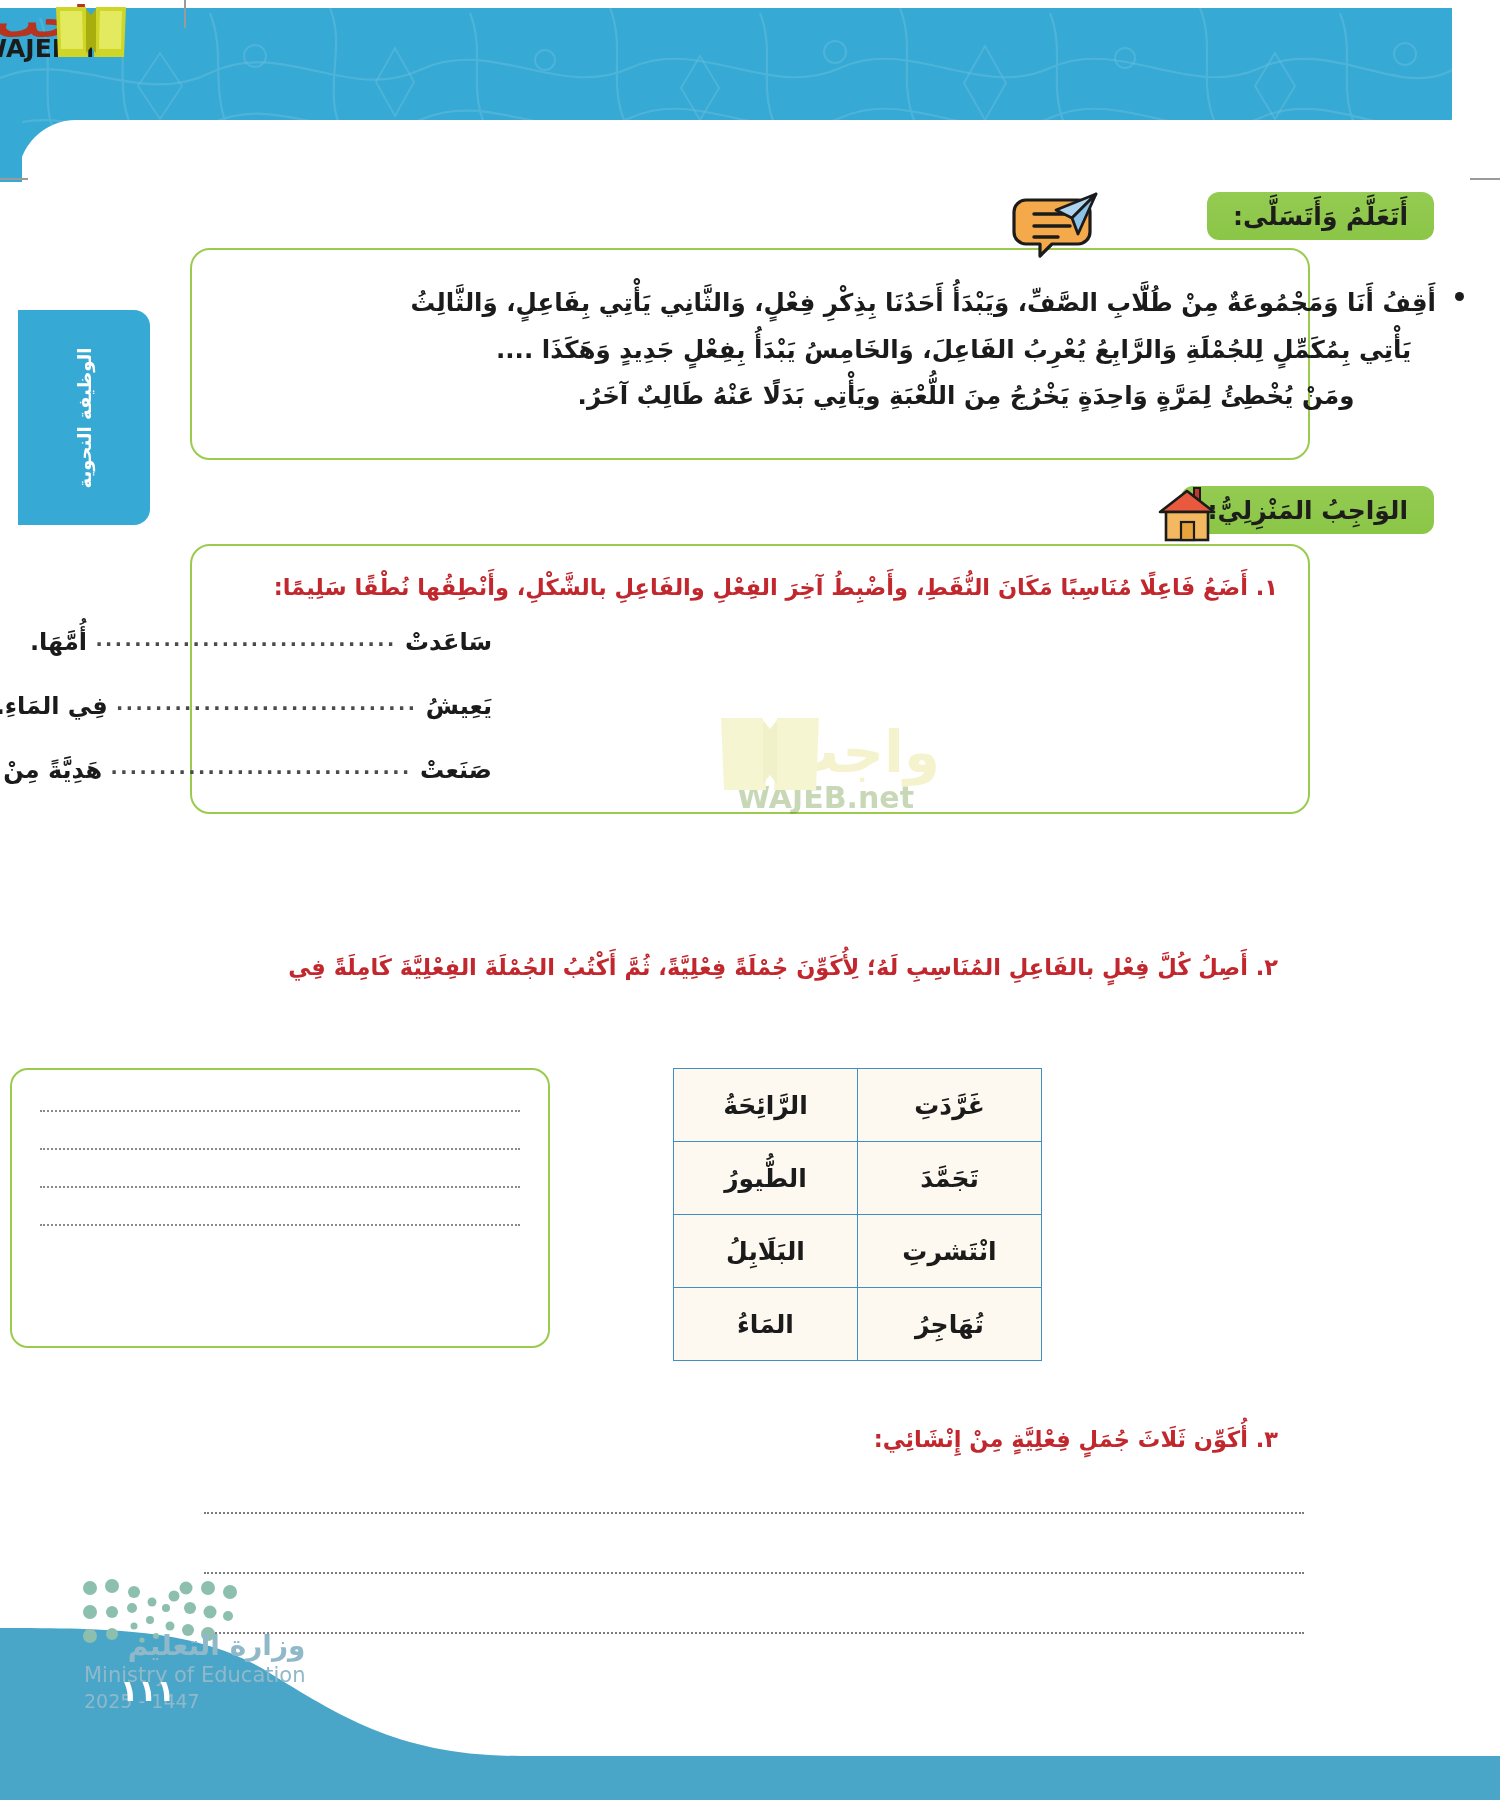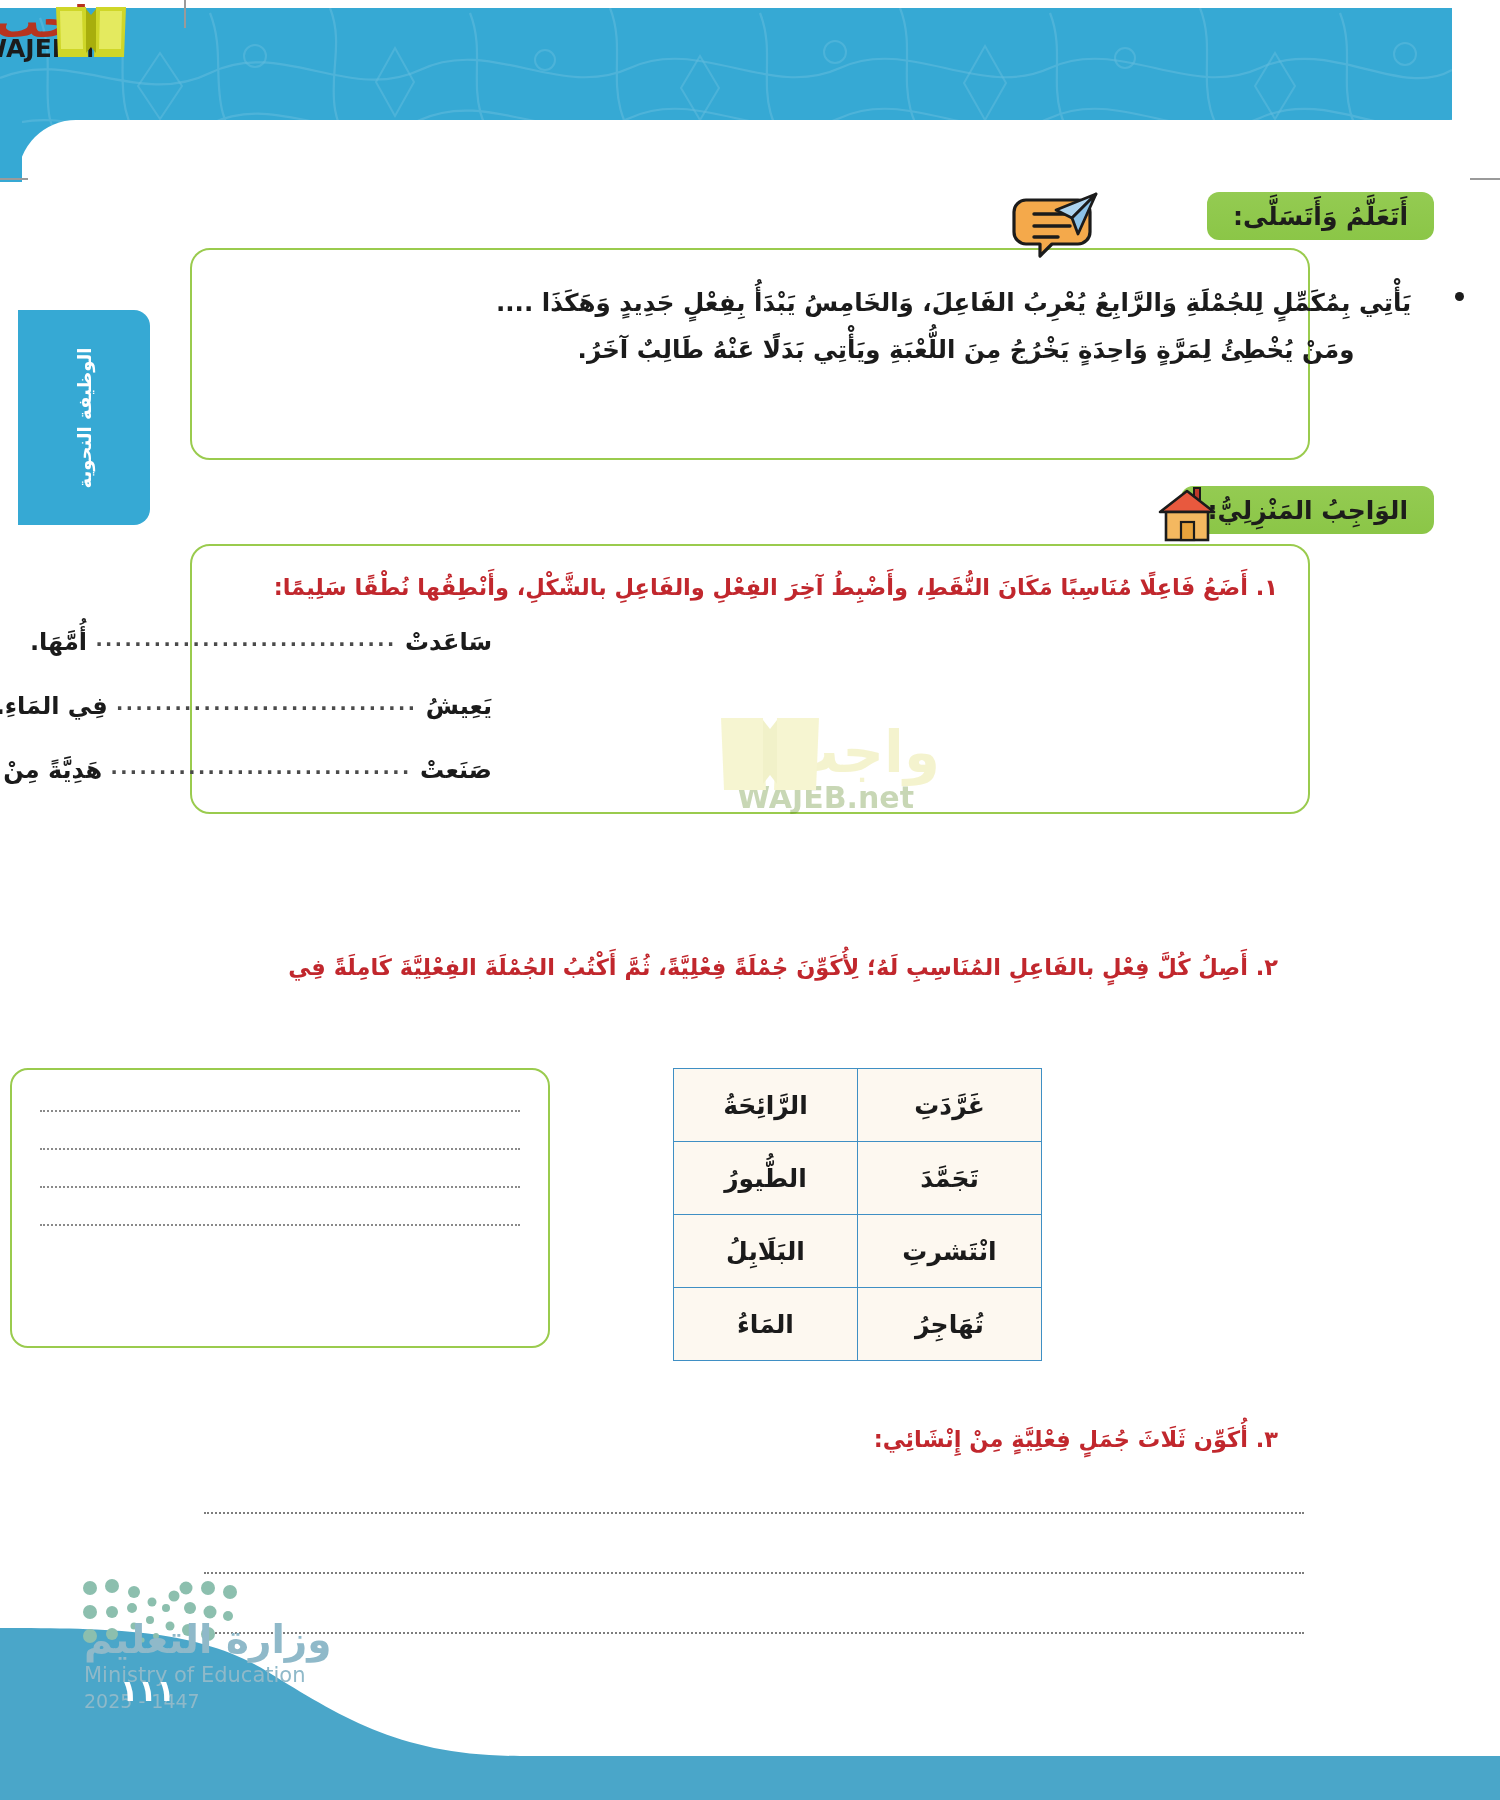--- a/index.html
+++ b/index.html
@@ -304,21 +304,21 @@
   }
   .ministry-text {
     position: absolute;
     left: 84px;
     bottom: 86px;
     z-index: 9;
     color: #8fb9c9;
     direction: rtl;
   }
   .ministry-ar {
-    font-size: 39px;
+    font-size: 28px;
     font-weight: bold;
     line-height: 1.1;
     letter-spacing: 1px;
   }
   .ministry-en {
     font-size: 21px;
     line-height: 1.3;
     direction: ltr;
     text-align: left;
   }
@@ -419,20 +419,21 @@
     <line x1="22" y1="36" x2="58" y2="36" stroke="#1b1b1b" stroke-width="3.4" stroke-linecap="round"></line>
     <line x1="22" y1="47" x2="46" y2="47" stroke="#1b1b1b" stroke-width="3.4" stroke-linecap="round"></line>
     <path d="M84,4 L44,20 L60,28 Z" fill="#aed4ef" stroke="#1b1b1b" stroke-width="2.8" stroke-linejoin="round"></path>
     <path d="M84,4 L60,28 L66,44 Z" fill="#8cc2e8" stroke="#1b1b1b" stroke-width="2.8" stroke-linejoin="round"></path>
   </svg>
 
   <div class="content-box" style="right:190px; top:248px; width:1120px; height:212px;"></div>
 
   <div class="para-block">
     <div class="bullet-dot"></div>
+    <div class="para-line l1">أَقِفُ أَنَا وَمَجْمُوعَةٌ مِنْ طُلَّابِ الصَّفِّ، وَيَبْدَأُ أَحَدُنَا بِذِكْرِ فِعْلٍ، وَالثَّانِي يَأْتِي بِفَاعِلٍ، وَالثَّالِثُ</div>
     <div class="para-line l2">يَأْتِي بِمُكَمِّلٍ لِلجُمْلَةِ وَالرَّابِعُ يُعْرِبُ الفَاعِلَ، وَالخَامِسُ يَبْدَأُ بِفِعْلٍ جَدِيدٍ وَهَكَذَا ....</div>
     <div class="para-line l3">ومَنْ يُخْطِئُ لِمَرَّةٍ وَاحِدَةٍ يَخْرُجُ مِنَ اللُّعْبَةِ ويَأْتِي بَدَلًا عَنْهُ طَالِبٌ آخَرُ.</div>
   </div>
 
   <div class="sec-header" style="right:66px; top:486px; padding-right:26px;">
     <span class="sec-header-text">الوَاجِبُ المَنْزِلِيُّ:</span>
   </div>
 
   <svg class="bubble-icon" style="right:282px; top:484px; width:62px; height:60px;" viewBox="0 0 62 60">
     <rect x="38" y="4" width="6" height="16" fill="#c0392b" stroke="#1b1b1b" stroke-width="2"></rect>

